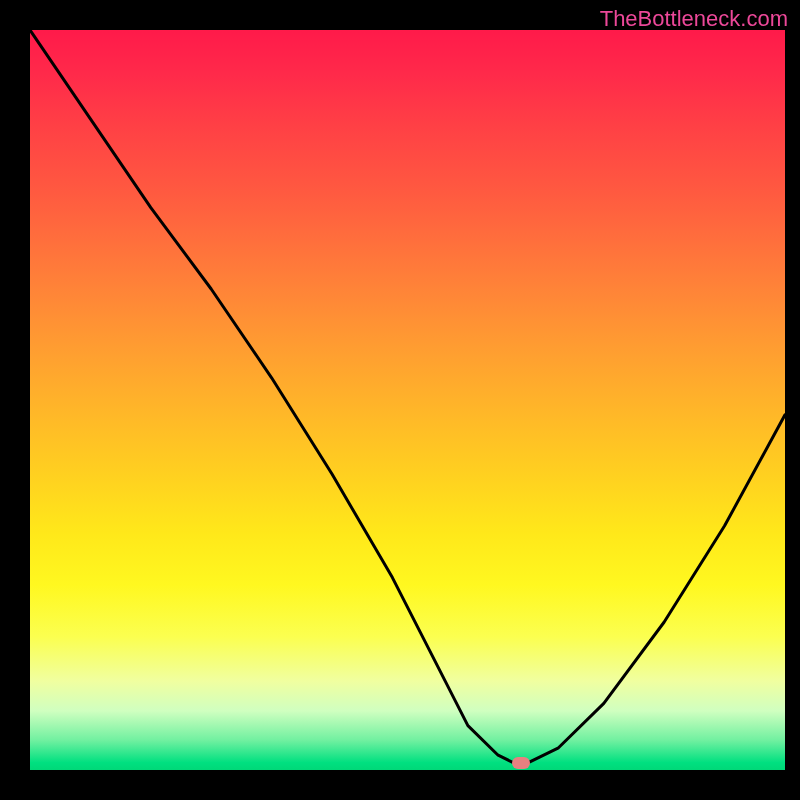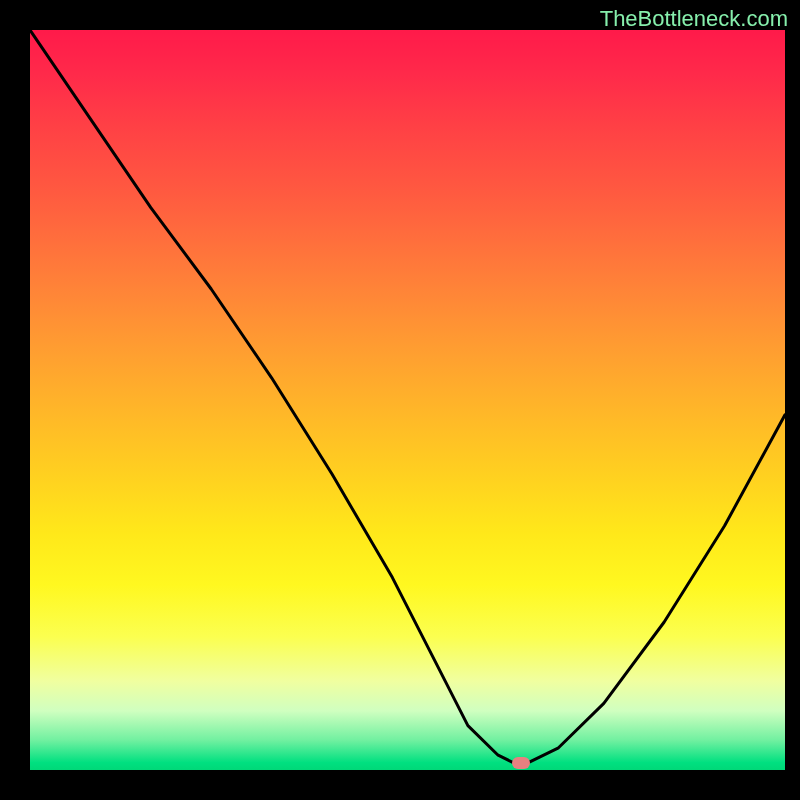--- a/index.html
+++ b/index.html
@@ -8,21 +8,21 @@
     width: 800px;
     height: 800px;
     background: #000;
     position: relative;
     font-family: Arial, sans-serif;
   }
   .watermark {
     position: absolute;
     top: 6px;
     right: 12px;
-    color: #86efac;
+    color: #ec4899;
     font-size: 22px;
     font-weight: 400;
     z-index: 10;
   }
   .plot-frame {
     position: absolute;
     left: 30px;
     top: 30px;
     width: 755px;
     height: 740px;

